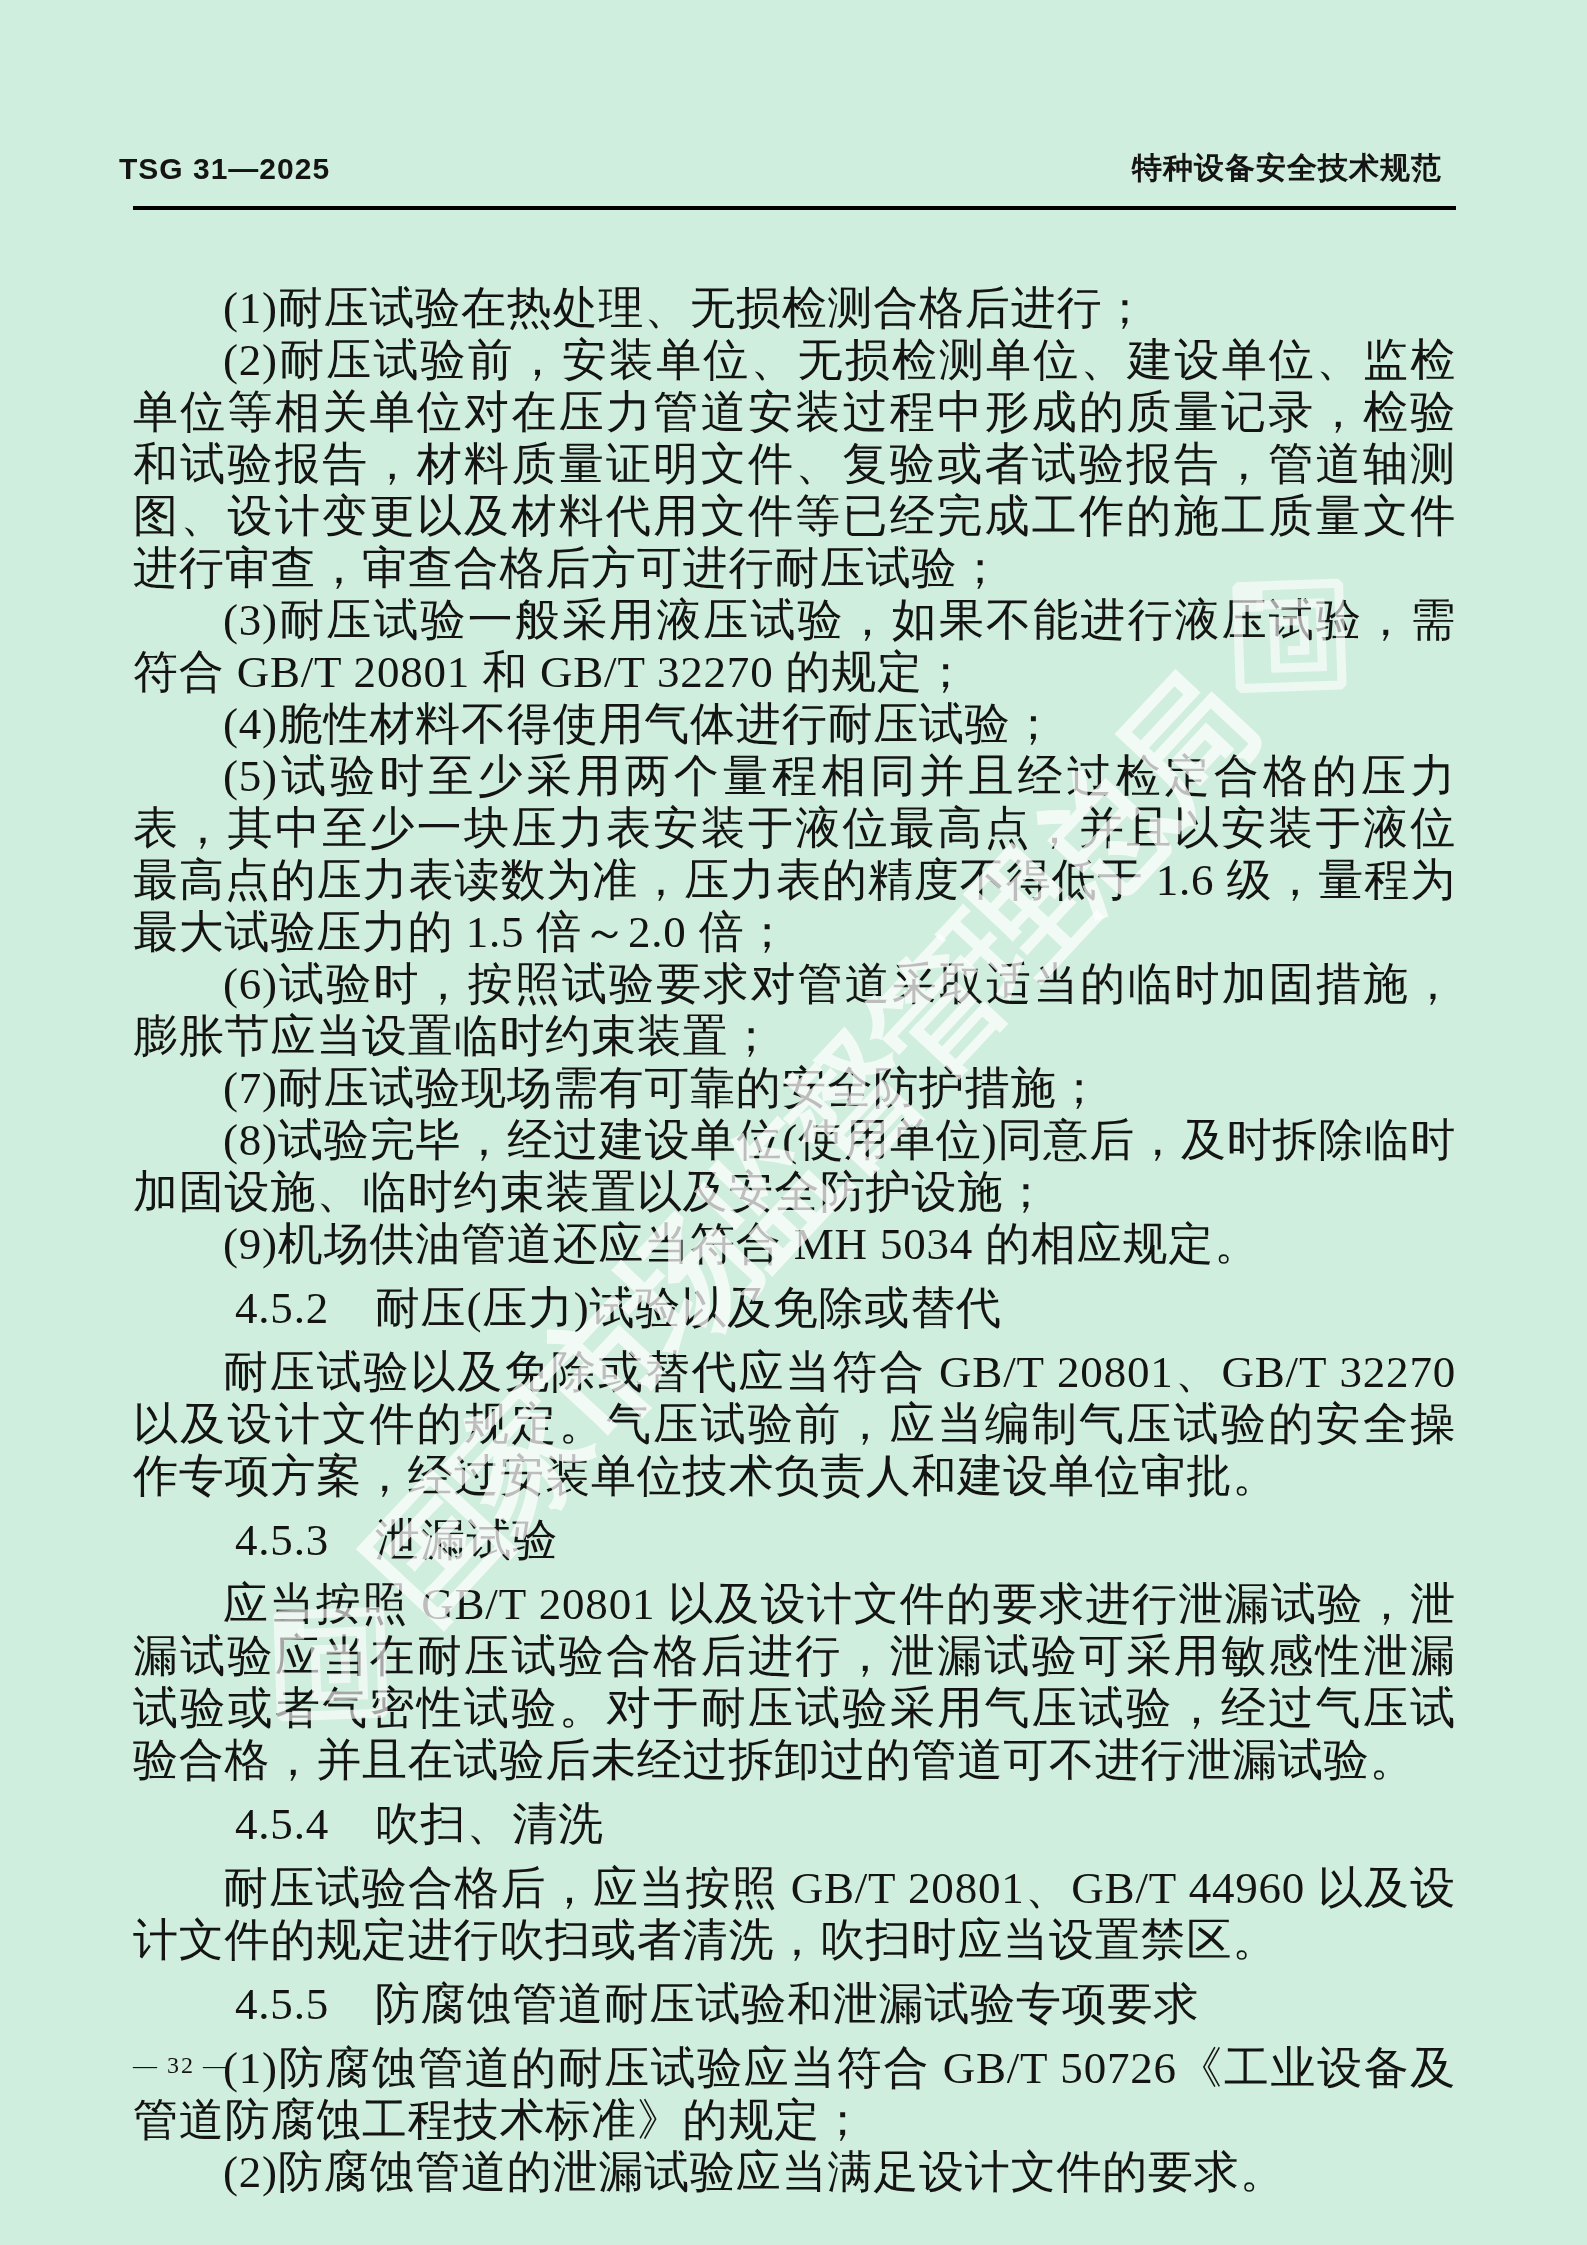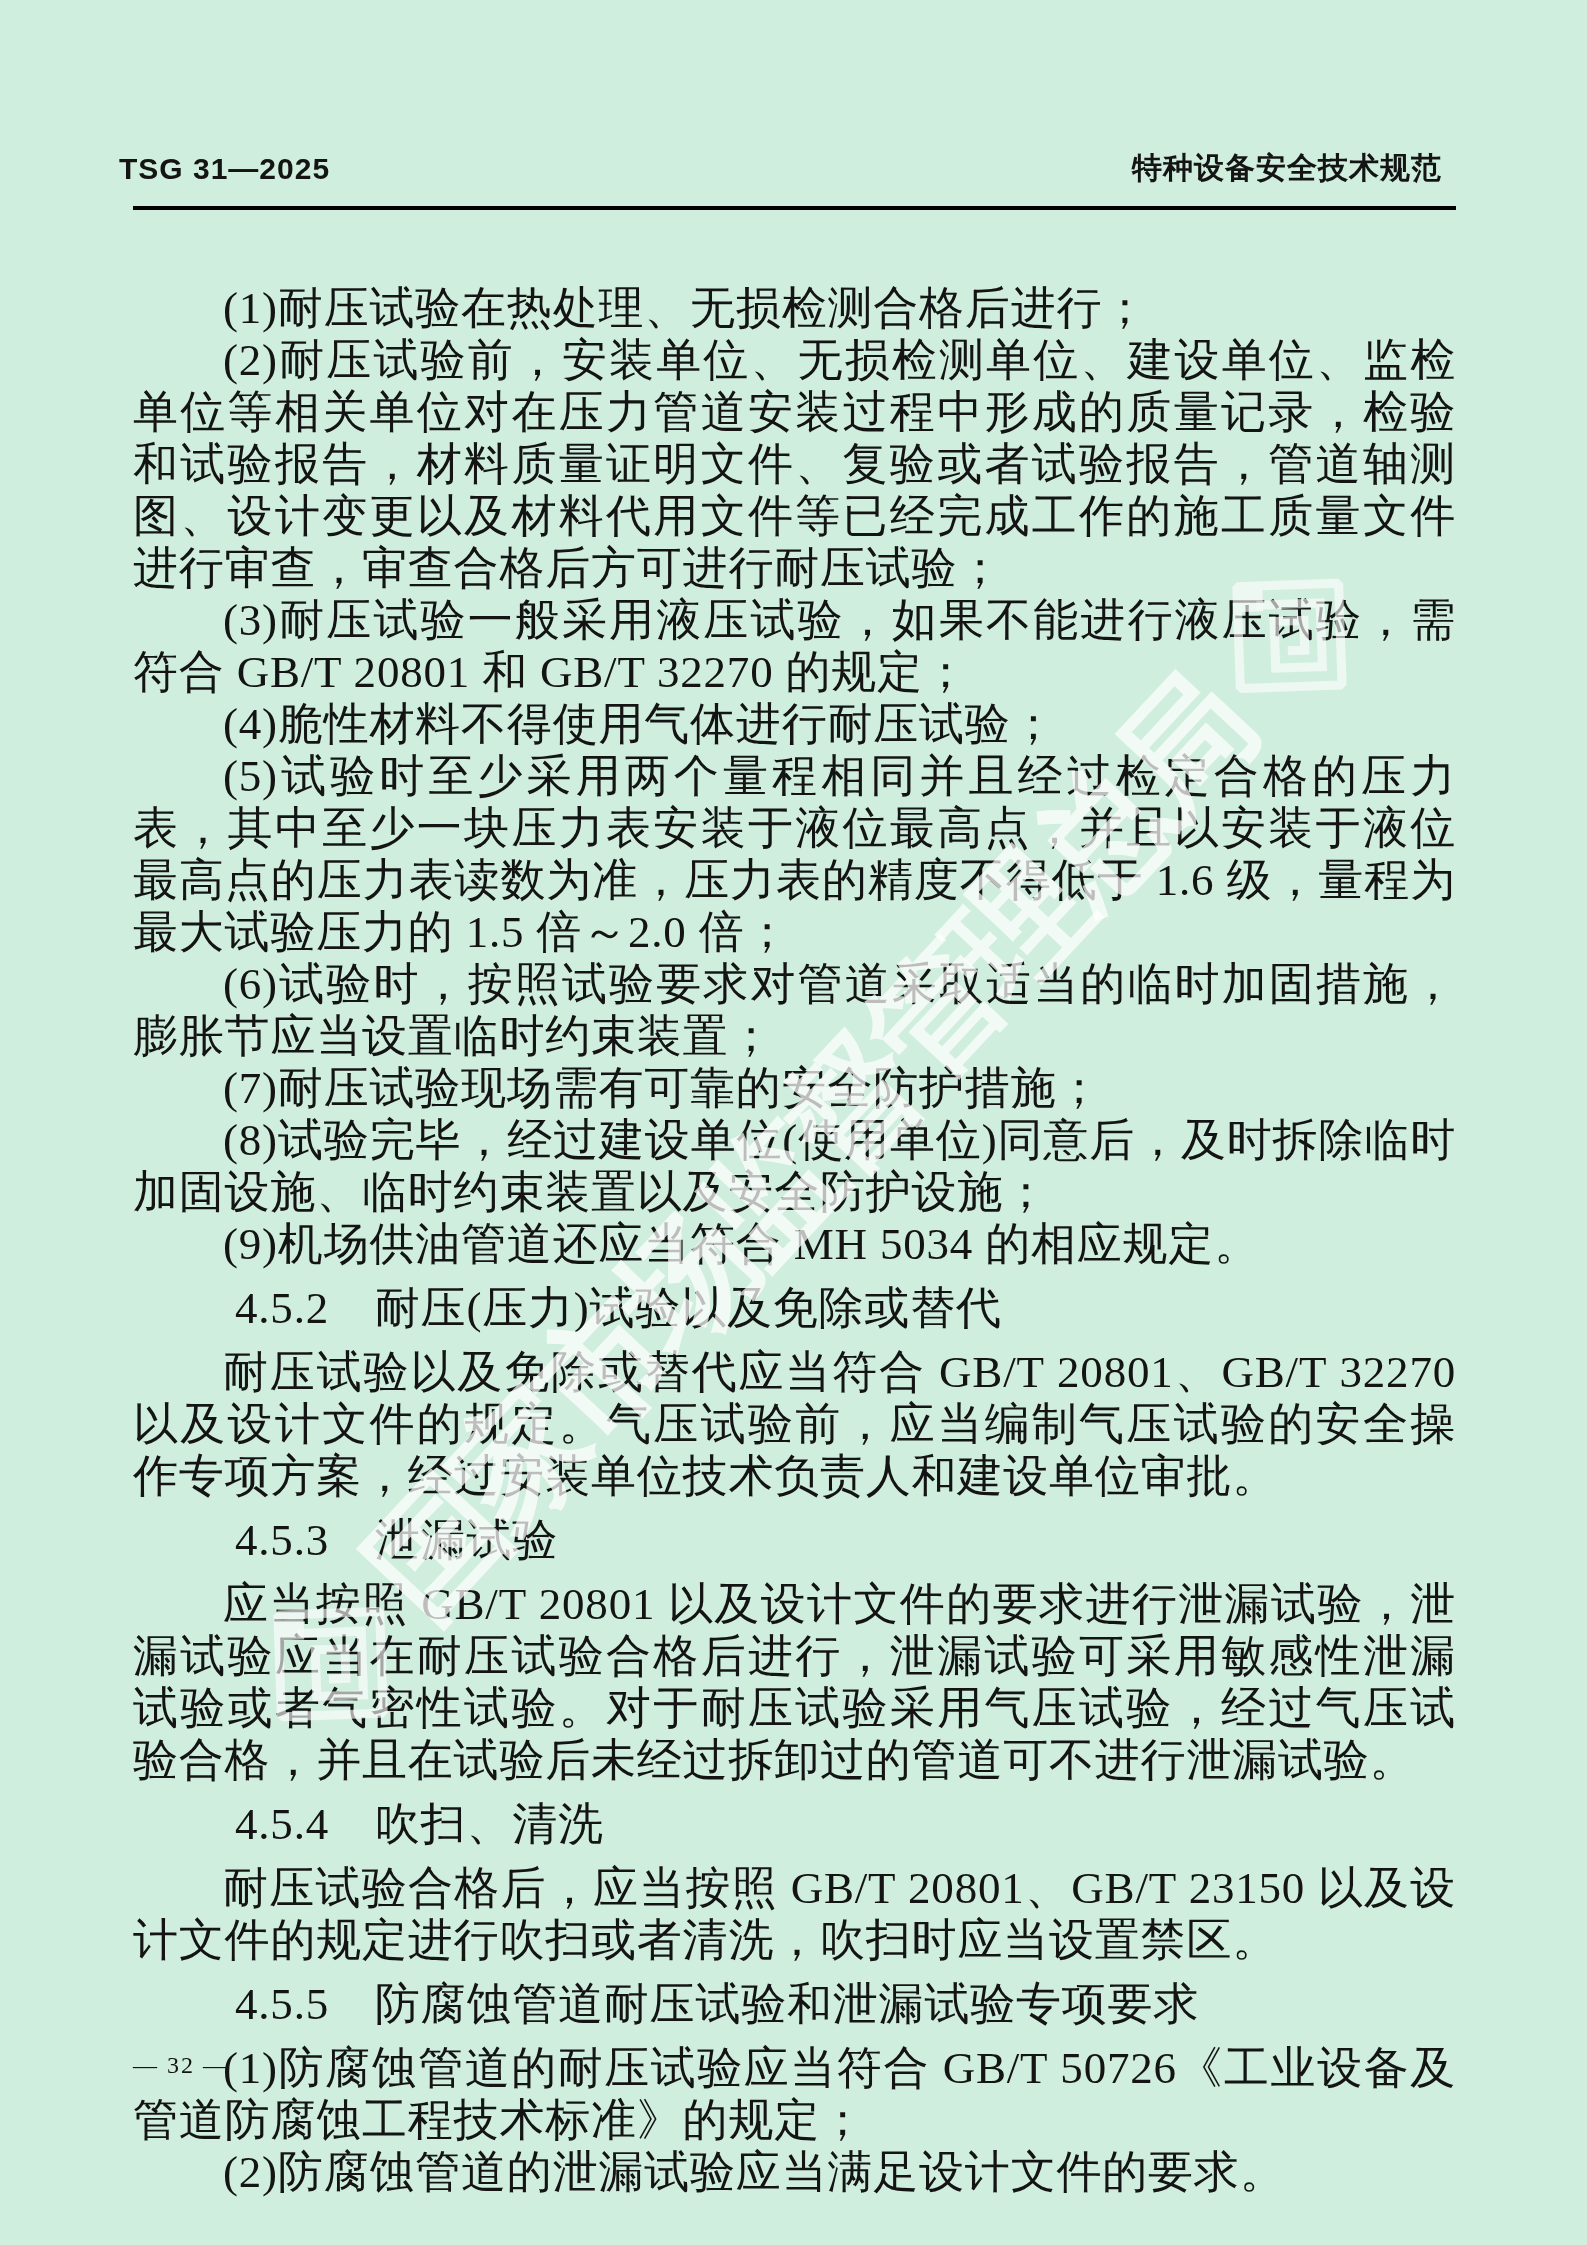--- a/index.html
+++ b/index.html
@@ -68,21 +68,21 @@
     <p class="para">(5)试验时至少采用两个量程相同并且经过检定合格的压力表，其中至少一块压力表安装于液位最高点，并且以安装于液位最高点的压力表读数为准，压力表的精度不得低于 1.6 级，量程为最大试验压力的 1.5 倍～2.0 倍；</p>
     <p class="para">(6)试验时，按照试验要求对管道采取适当的临时加固措施，膨胀节应当设置临时约束装置；</p>
     <p class="para">(7)耐压试验现场需有可靠的安全防护措施；</p>
     <p class="para">(8)试验完毕，经过建设单位(使用单位)同意后，及时拆除临时加固设施、临时约束装置以及安全防护设施；</p>
     <p class="para">(9)机场供油管道还应当符合 MH 5034 的相应规定。</p>
     <p class="heading">4.5.2　耐压(压力)试验以及免除或替代</p>
     <p class="para">耐压试验以及免除或替代应当符合 GB/T 20801、GB/T 32270 以及设计文件的规定。气压试验前，应当编制气压试验的安全操作专项方案，经过安装单位技术负责人和建设单位审批。</p>
     <p class="heading">4.5.3　泄漏试验</p>
     <p class="para">应当按照 GB/T 20801 以及设计文件的要求进行泄漏试验，泄漏试验应当在耐压试验合格后进行，泄漏试验可采用敏感性泄漏试验或者气密性试验。对于耐压试验采用气压试验，经过气压试验合格，并且在试验后未经过拆卸过的管道可不进行泄漏试验。</p>
     <p class="heading">4.5.4　吹扫、清洗</p>
-    <p class="para">耐压试验合格后，应当按照 GB/T 20801、GB/T 23150 以及设计文件的规定进行吹扫或者清洗，吹扫时应当设置禁区。</p>
+    <p class="para">耐压试验合格后，应当按照 GB/T 20801、GB/T 44960 以及设计文件的规定进行吹扫或者清洗，吹扫时应当设置禁区。</p>
     <p class="heading">4.5.5　防腐蚀管道耐压试验和泄漏试验专项要求</p>
     <p class="para">(1)防腐蚀管道的耐压试验应当符合 GB/T 50726《工业设备及管道防腐蚀工程技术标准》的规定；</p>
     <p class="para">(2)防腐蚀管道的泄漏试验应当满足设计文件的要求。</p>
   </div>
 
   <div class="watermark">
     <svg class="wm-logo" viewBox="0 0 100 100">
       <path d="M50 2 L98 50 L50 98 L2 50 Z" fill="none" stroke="rgba(255,255,255,0.8)" stroke-width="6"></path>
       <path d="M50 6 L60 16 L50 26 L40 16 Z" fill="rgba(255,255,255,0.8)"></path>
       <path d="M50 20 L80 50 L50 80 L28 58 L50 36 L64 50 L50 64 L42 56" fill="none" stroke="rgba(255,255,255,0.8)" stroke-width="6"></path>

